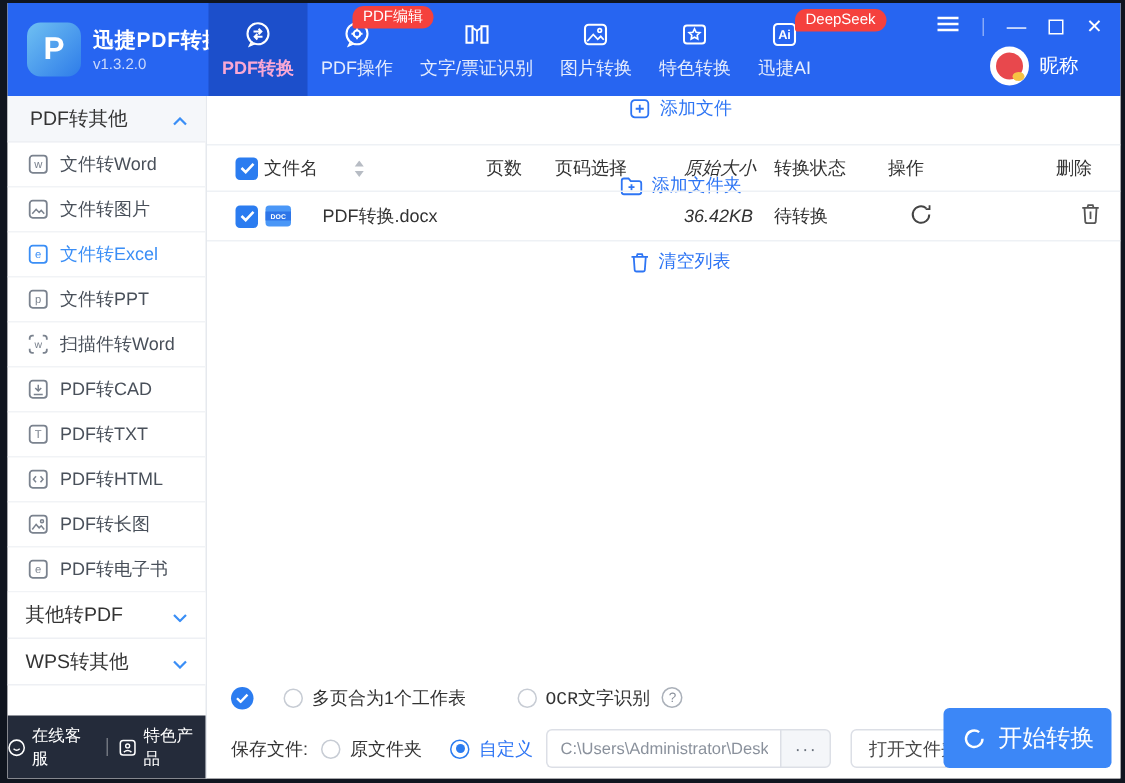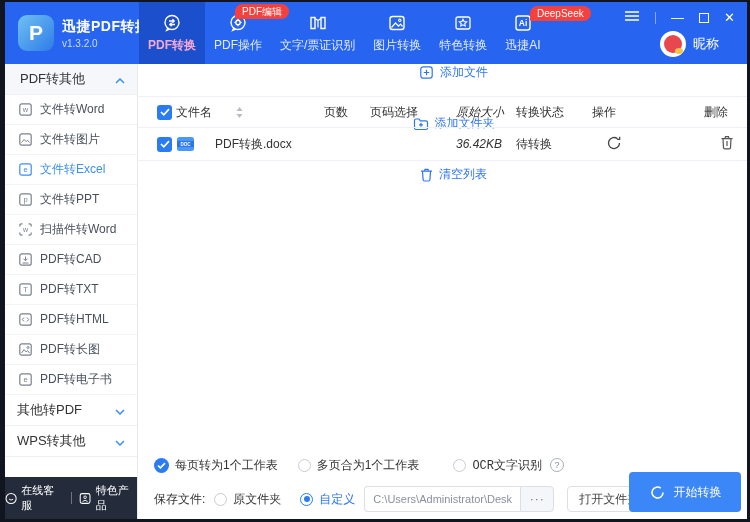--- a/index.html
+++ b/index.html
@@ -80,21 +80,21 @@
   .check-circle { width:15px; height:15px; border-radius:50%; background:var(--checkbox-blue,#2B7CF0); display:flex; align-items:center; justify-content:center; flex-shrink:0; }
   .help-circle { width:14px; height:14px; border-radius:50%; border:1px solid #aab0b9; color:#8a919c; font-size:9px; display:flex; align-items:center; justify-content:center; cursor:pointer; }
 
   .save-row { height:40px; display:flex; align-items:center; gap:9px; padding-left:16px; font-size:12px; color:#333; flex-shrink:0; }
   .save-label { color:#333; }
   .opt-blue { color:var(--accent-blue,#2E75F4); }
   .path-group { display:flex; align-items:center; }
   .path-input { width:156px; height:26px; border:1px solid #dcdfe6; border-right:none; border-radius:4px 0 0 4px; padding:0 8px; font-size:11px; color:#8a919c; font-family:inherit; outline:none; background:#fff; }
   .browse-btn { width:34px; height:26px; border:1px solid #dcdfe6; border-radius:0 4px 4px 0; background:#f4f6f9; color:#6a717c; font-size:12px; letter-spacing:1px; cursor:pointer; }
   .open-folder-btn { height:26px; padding:0 11px; border:1px solid #dcdfe6; border-radius:4px; background:#fff; color:#444; font-size:12px; cursor:pointer; font-family:inherit; margin-left:4px; }
-  .start-btn { position:absolute; right:6px; bottom:7px; width:112px; height:40px; background:var(--start-button-bg,#3C87F7); border:none; border-radius:4px; color:#fff; font-size:12px; display:flex; align-items:center; justify-content:center; gap:8px; cursor:pointer; font-family:inherit; }
+  .start-btn { position:absolute; right:6px; bottom:7px; width:112px; height:40px; background:var(--start-button-bg,#3C87F7); border:none; border-radius:4px; color:#fff; font-size:16px; display:flex; align-items:center; justify-content:center; gap:8px; cursor:pointer; font-family:inherit; }
 </style>
 </head>
 <body>
 
 <div class="frame">
 <div class="window">
 
   <div class="topbar">
     <div class="logo-area">
       <div class="logo-badge">P</div>
@@ -395,21 +395,20 @@
 
       <div class="spacer"></div>
 
       <div class="options-row">
         <span class="opt">
           <span class="check-circle">
                 <svg width="9" height="7" viewBox="0 0 9 7" fill="none" stroke="#fff" stroke-width="1.6">
                   <path d="M1 3.5 L3.4 5.9 L8 1.1"></path>
                 </svg>
               </span>
-          <span>每页转为1个工作表</span>
         </span>
         <span class="opt">
           <span class="radio"></span>
           <span>多页合为1个工作表</span>
         </span>
         <span class="opt" style="margin-left:14px;font-family:Liberation Mono, monospace;">
           <span class="radio"></span>
           <span>OCR文字识别</span>
         </span>
         <span class="help-circle" style="margin-left:-12px;">?</span>

